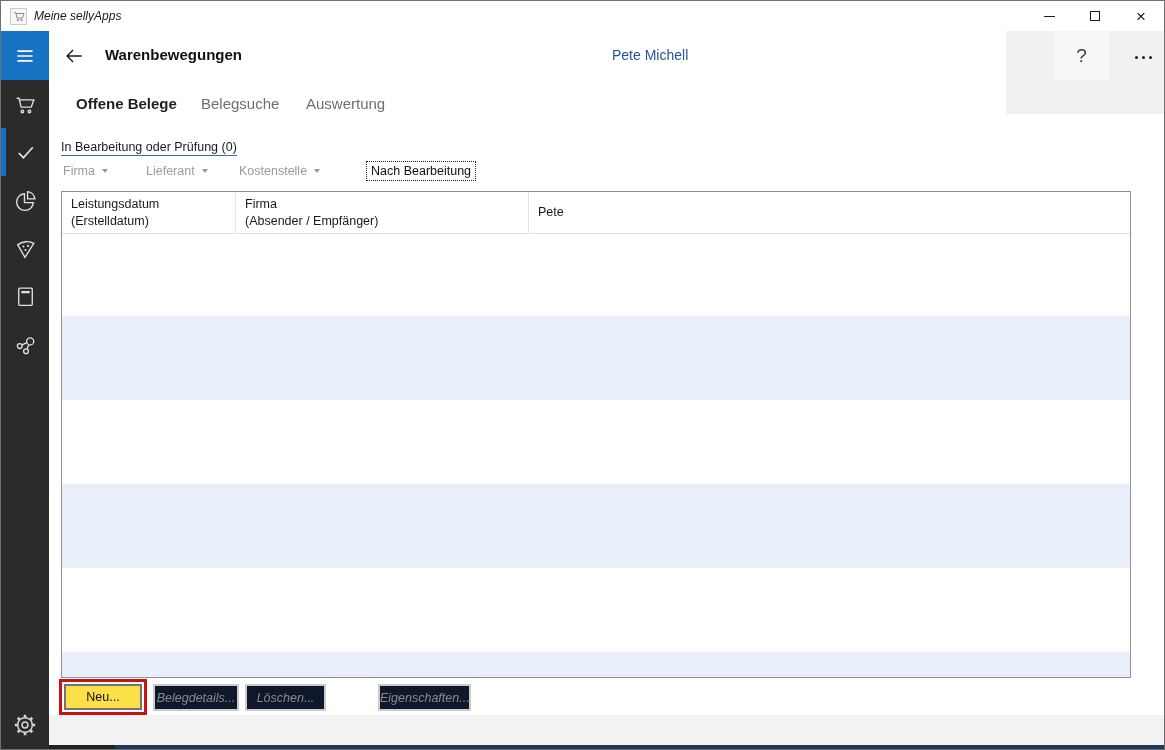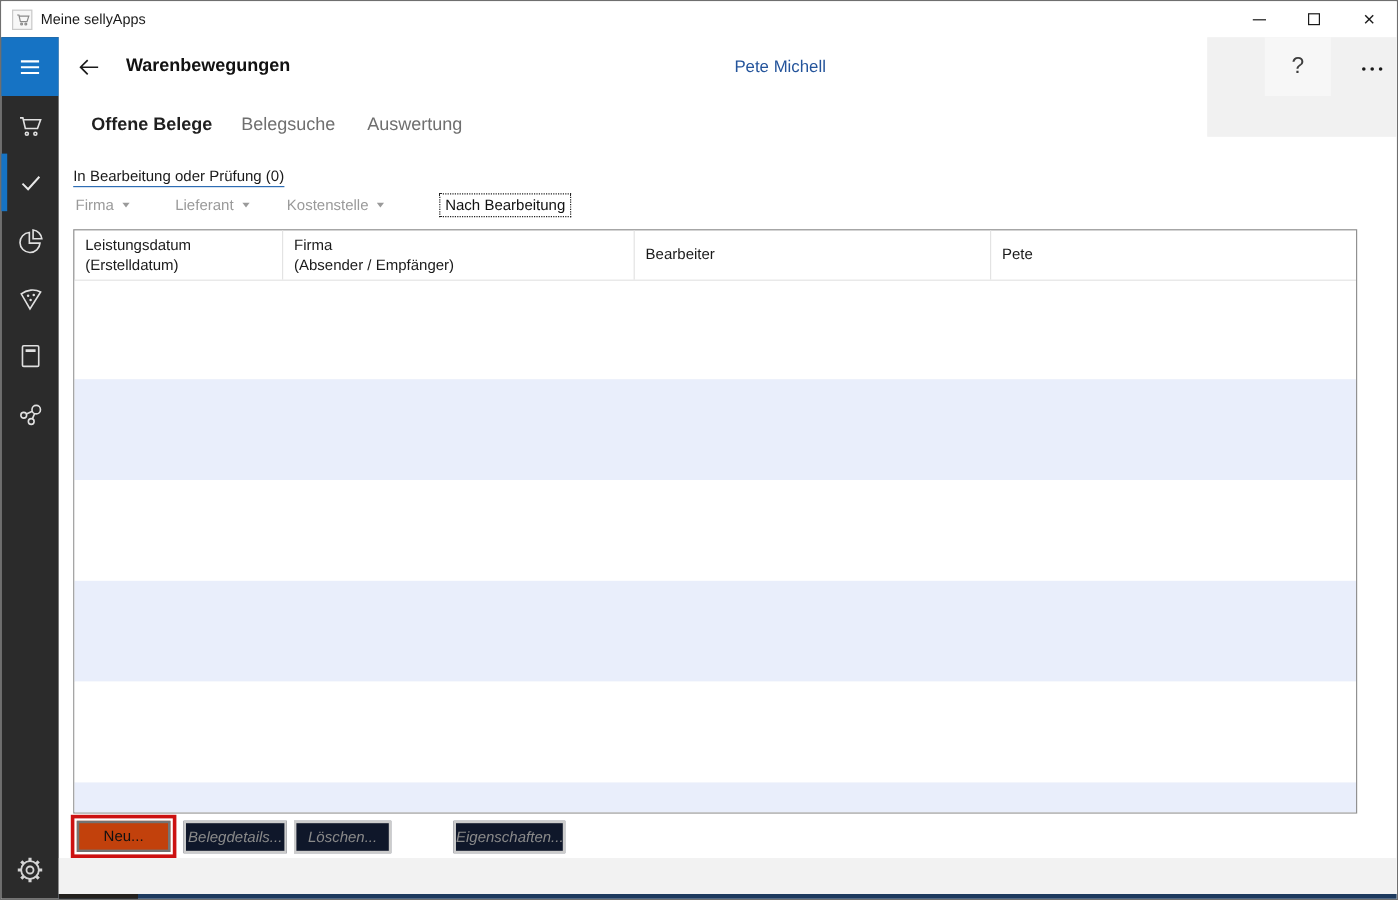--- a/index.html
+++ b/index.html
@@ -7,21 +7,21 @@
   body { font-family:"Liberation Sans", sans-serif; }
   .window{
     position:relative; width:1165px; height:750px; background:#ffffff;
     border:1px solid #6f6f6f; overflow:hidden;
   }
   
   .titlebar{ position:absolute; left:0; top:0; right:0; height:30px; background:#ffffff;
     display:flex; align-items:center; }
   .app-icon{ width:17px; height:17px; margin-left:9px; border:1px solid #c9c9c9; background:#f7f7f7;
     display:flex; align-items:center; justify-content:center; }
-  .app-title{ margin-left:7px; font-size:12px; color:#1a1a1a; }
+  .app-title{ margin-left:7px; font-size:12px; color:#1a1a1a;font-style:italic; }
   .win-controls{ position:absolute; right:0; top:0; height:30px; display:flex; }
   .win-btn{ width:46px; height:30px; display:flex; align-items:center; justify-content:center; cursor:default; }
   .glyph-min{ display:block; width:11px; height:1px; background:#1a1a1a; }
   .glyph-max{ display:block; width:10px; height:10px; border:1px solid #1a1a1a; }
   .glyph-close{ font-size:17px; line-height:1; color:#1a1a1a; font-weight:400; }
   
   .sidebar{ position:absolute; left:0; top:30px; width:48px; bottom:0; background:#2b2b2b; }
   .nav-item{ position:relative; width:48px; height:48px; display:flex; align-items:center; justify-content:center; }
   .nav-item.hamburger{ height:49px; background:#1673c4; }
   .accent-bar{ position:absolute; left:0; top:0; width:5px; height:48px; background:#1673c4; }
@@ -64,21 +64,21 @@
   .th:last-child{ border-right:none; }
   .th-0{ width:158px; } .th-1{ width:174px; } .th-2{ width:293px; } .th-3{ width:297px; } .th-4{ flex:1; }
   .tbody{ height:443px; overflow:hidden; }
   .stripe{ width:100%; }
   .stripe.white{ background:#ffffff; } .stripe.blue{ background:#e9eefb; }
   .s-0{height:82px;} .s-1{height:84px;} .s-2{height:84px;} .s-3{height:84px;} .s-4{height:84px;} .s-5{height:25px;}
   
   .red-wrap{ position:absolute; left:10px; top:648px; width:88px; height:36px;
     border:3px solid #cc1111; display:flex; align-items:center; justify-content:center; }
   .btn{ font-family:"Liberation Sans", sans-serif; font-size:12.5px; text-align:center; }
-  .btn-neu{ width:78px; height:26px; background:#c2410c; border:2px solid #737373; color:#111; }
+  .btn-neu{ width:78px; height:26px; background:#fde047; border:2px solid #737373; color:#111; }
   .btn-disabled{ position:absolute; top:653px; height:27px; background:#0f172a; border:2px solid #cccccc;
     color:#8a8a8a;font-style:italic; }
   .btn-details{ left:104px; width:86px; } .btn-delete{ left:196px; width:81px; } .btn-props{ left:329px; width:93px; }
   
   .bottom-gray{ position:absolute; left:0; right:0; top:684px; height:30px; background:#f2f2f2; }
   .bottom-strip{ position:absolute; left:0; right:0; top:714px; height:6px; background:#1d3a5e; }
   .bottom-strip-dark{ position:absolute; left:0; top:0; width:66px; height:6px; background:#23201d; }
   svg{ display:block; }
 </style>
 </head>
@@ -202,23 +202,20 @@
 
     <div class="table">
       <div class="thead">
         <div class="th th-1">
             <span>Leistungsdatum</span>
             <span>(Erstelldatum)</span>
           </div>
         <div class="th th-2">
             <span>Firma</span>
             <span>(Absender / Empfänger)</span>
-          </div>
-        <div class="th th-3">
-            <span>Bearbeiter</span>
           </div>
         <div class="th th-4">
             <span>Pete</span>
           </div>
       </div>
       <div class="tbody">
         <div class="stripe white s-0"></div>
         <div class="stripe blue s-1"></div>
         <div class="stripe white s-2"></div>
         <div class="stripe blue s-3"></div>

